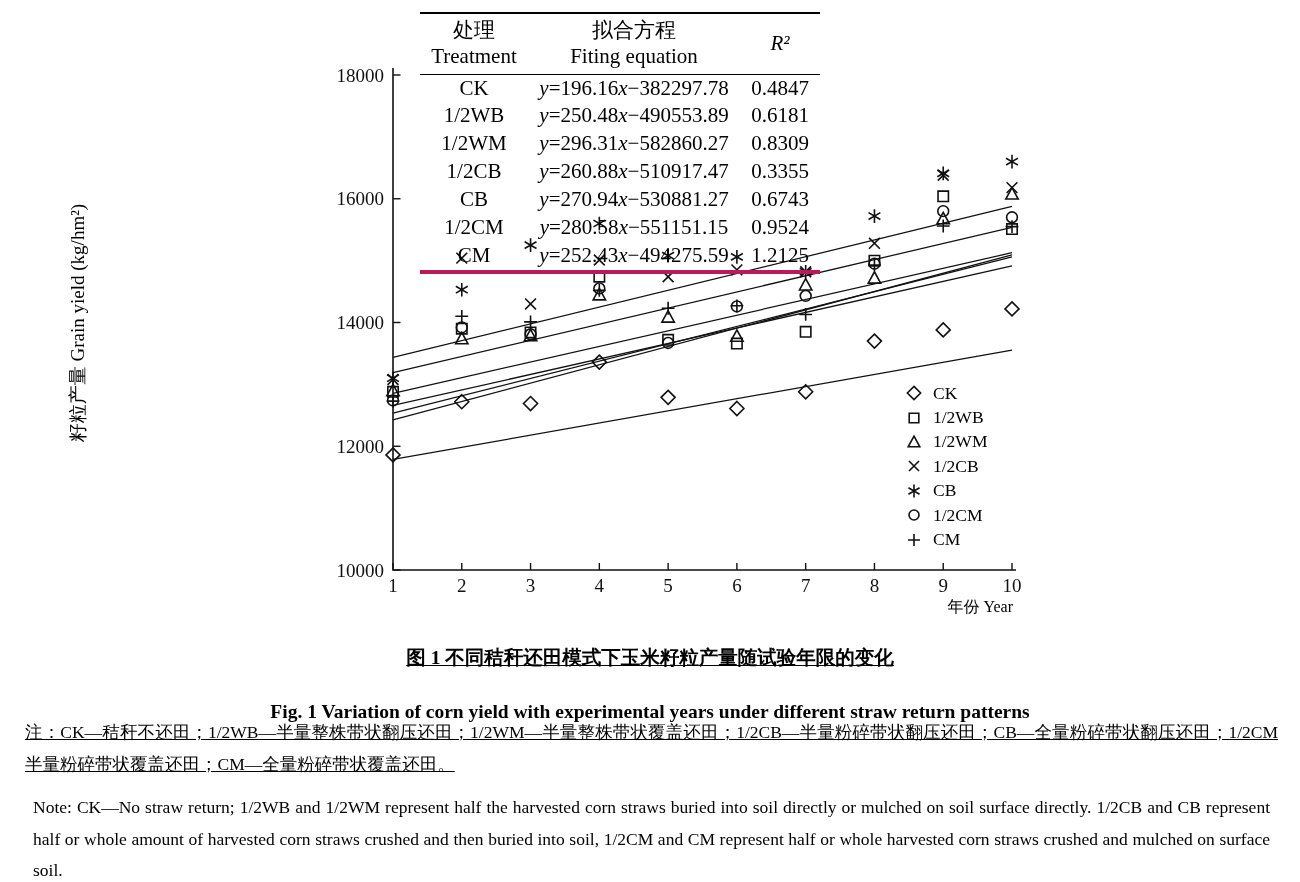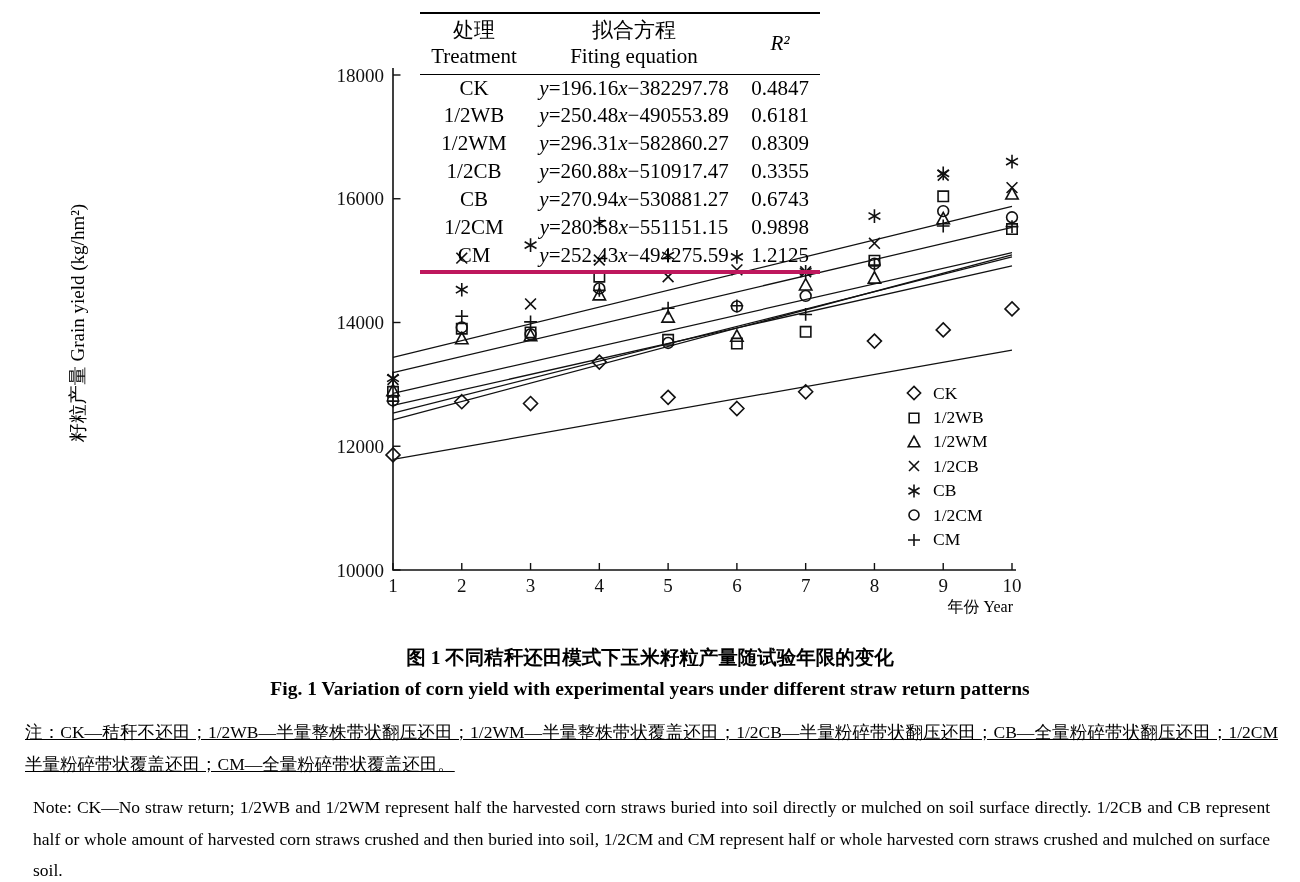--- a/index.html
+++ b/index.html
@@ -16,22 +16,22 @@
   .fit-table-wrap th{font-weight:normal;text-align:center;padding:3px 0 4px 0;line-height:1.25;}
   .fit-table-wrap td{text-align:center;padding:0;line-height:1.33;white-space:nowrap;}
   .fit-table-wrap i{font-style:italic;}
   .r2{font-style:italic;}
   .legend{position:absolute;left:903px;top:381px;}
   .legend-row{display:flex;align-items:center;height:24.4px;gap:8px;font-size:17.5px;}
   .ylabel{position:absolute;left:-162px;top:310px;width:480px;text-align:center;
        font-size:19px;transform:rotate(-90deg);transform-origin:center;}
   .xlabel{position:absolute;left:393px;top:597px;width:620px;text-align:right;font-size:16px;}
   .cap-zh{position:absolute;top:644px;left:0;width:100%;text-align:center;
-       font-weight:bold;font-size:19.5px;}
-  .cap-en{position:absolute;top:678px;left:0;width:100%;text-align:center;
+       font-weight:bold;font-size:19.5px;text-decoration:underline;}
+  .cap-en{position:absolute;top:701px;left:0;width:100%;text-align:center;
        font-weight:bold;font-size:19.5px;font-family:Liberation Serif, serif;}
   .note-zh{position:absolute;top:716px;left:25px;right:22px;margin:0;
        font-size:17.5px;line-height:32px;text-align:justify;text-decoration:underline;}
   .note-en{position:absolute;top:784px;left:25px;right:22px;margin:8px;
        font-size:17.5px;line-height:31.5px;text-align:justify;}
 </style>
 </head>
 <body>
 
 <div class="page">
@@ -200,21 +200,21 @@
               <td>0.3355</td>
             </tr>
             <tr>
               <td>CB</td>
               <td><i>y</i>=270.94<i>x</i>−530881.27</td>
               <td>0.6743</td>
             </tr>
             <tr>
               <td>1/2CM</td>
               <td><i>y</i>=280.58<i>x</i>−551151.15</td>
-              <td>0.9898</td>
+              <td>0.9524</td>
             </tr>
             <tr>
               <td>CM</td>
               <td><i>y</i>=252.43<i>x</i>−494275.59</td>
               <td>1.2125</td>
             </tr>
           </tbody>
       </table>
     </div>
 

